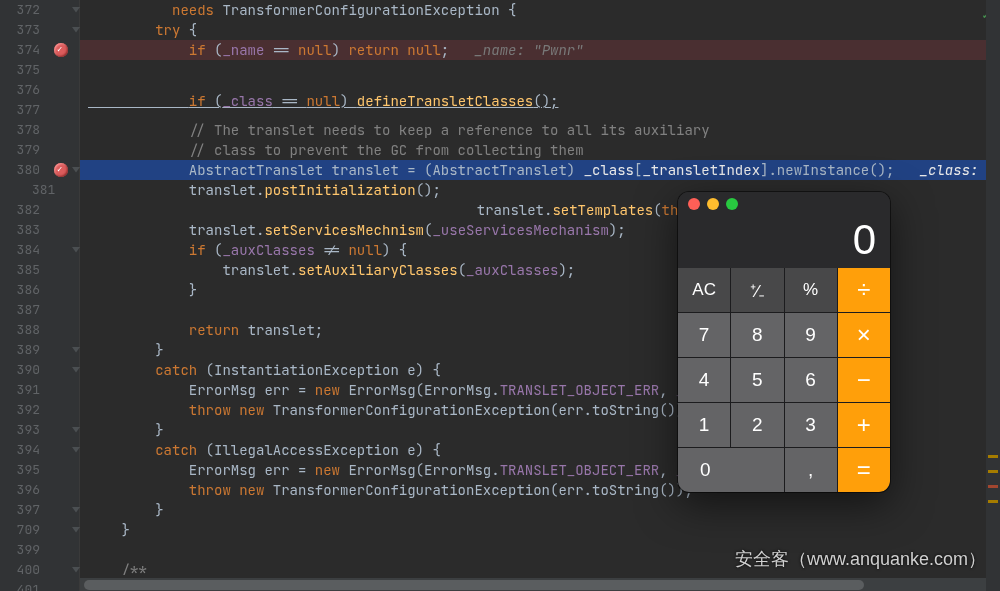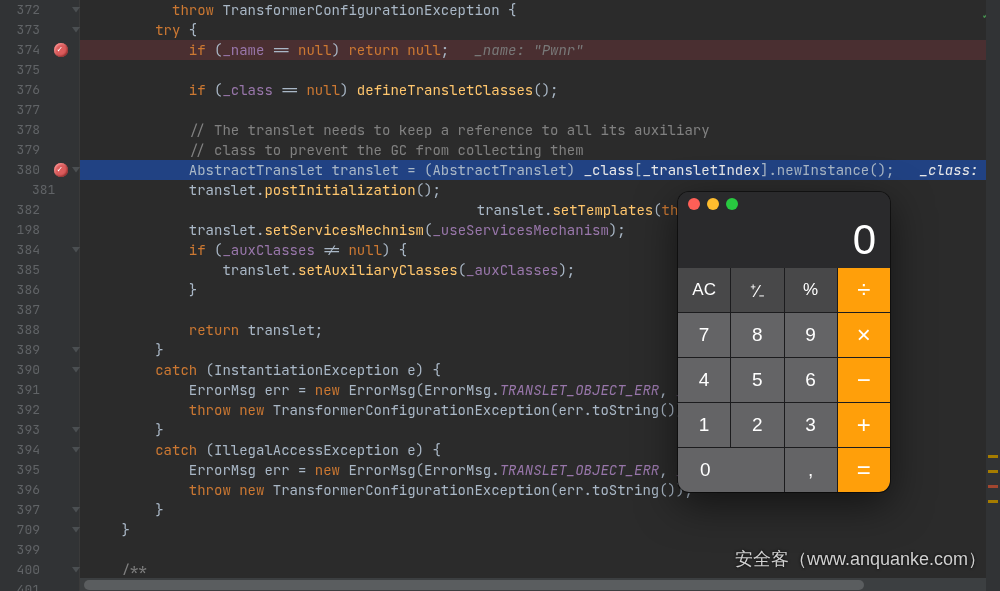--- a/index.html
+++ b/index.html
@@ -49,21 +49,21 @@
     color:#fff;
   }
 
   
   .kw { color:#cc7832; }        
   .id { color:#a9b7c6; }
   .fn { color:#ffc66d; }
   .field { color:#9876aa; }     
   .cmt{ color:#808080; }
   .hint{ color:#787878; font-style:italic; }
-  .const{ color:#9876aa; font-style:italic; }
+  .const{ color:#9876aa; }
 
   .row.sel-line .kw,
   .row.sel-line .fn,
   .row.sel-line .str,
   .row.sel-line .field,
   .row.sel-line .paren,
   .row.sel-line .hint { color:#e8e8e8; }
 
   .check-icon {
     position:absolute; right:10px; top:6px; color:#499c54; font-size:13px;
@@ -140,21 +140,21 @@
     <div class="ln" style="top: 60px;">375</div>
     <div class="ln" style="top: 80px;">376</div>
     <div class="ln" style="top: 100px;">377</div>
     <div class="ln" style="top: 120px;">378</div>
     <div class="ln" style="top: 140px;">379</div>
     <div class="ln" style="top: 160px;">380</div>
     <div class="fold-mark" style="top: 167px;"></div>
     <div class="bp" style="top: 163px;"></div>
     <div class="ln" style="top: 180px; padding-left: 32px;">381</div>
     <div class="ln" style="top: 200px;">382</div>
-    <div class="ln" style="top: 220px;">198</div>
+    <div class="ln" style="top: 220px;">383</div>
     <div class="ln" style="top: 240px;">384</div>
     <div class="fold-mark" style="top: 247px;"></div>
     <div class="ln" style="top: 260px;">385</div>
     <div class="ln" style="top: 280px;">386</div>
     <div class="ln" style="top: 300px;">387</div>
     <div class="ln" style="top: 320px;">388</div>
     <div class="ln" style="top: 340px;">389</div>
     <div class="fold-mark" style="top: 347px;"></div>
     <div class="ln" style="top: 360px;">390</div>
     <div class="fold-mark" style="top: 367px;"></div>
@@ -170,25 +170,25 @@
     <div class="fold-mark" style="top: 507px;"></div>
     <div class="ln" style="top: 520px;">709</div>
     <div class="fold-mark" style="top: 527px;"></div>
     <div class="ln" style="top: 540px;">399</div>
     <div class="ln" style="top: 560px;">400</div>
     <div class="fold-mark" style="top: 567px;"></div>
     <div class="ln" style="top: 580px;">401</div>
   </div>
 
 <div class="code" id="code">
-    <div class="row" style="top: 0px;">          <span class="kw">throw </span><span class="id">TransformerConfigurationException {</span></div>
+    <div class="row" style="top: 0px;">          <span class="kw">needs </span><span class="id">TransformerConfigurationException {</span></div>
     <div class="row" style="top: 20px;">        <span class="kw">try </span><span class="id">{</span></div>
     <div class="row bp-line" style="top: 40px;">            <span class="kw">if </span><span class="id">(</span><span class="field">_name</span><span class="id"> == </span><span class="kw">null</span><span class="id">) </span><span class="kw">return null</span><span class="id">;   </span><span class="hint">_name: "Pwnr"</span></div>
     <div class="row" style="top: 60px;"></div>
-    <div class="row" style="top: 80px;">            <span class="kw">if </span><span class="id">(</span><span class="field">_class</span><span class="id"> == </span><span class="kw">null</span><span class="id">) </span><span class="fn">defineTransletClasses</span><span class="id">();</span></div>
+    <div class="row" style="top: 91px; text-decoration: underline;">            <span class="kw">if </span><span class="id">(</span><span class="field">_class</span><span class="id"> == </span><span class="kw">null</span><span class="id">) </span><span class="fn">defineTransletClasses</span><span class="id">();</span></div>
     <div class="row" style="top: 100px;"></div>
     <div class="row" style="top: 140px;">            <span class="cmt">// class to prevent the GC from collecting them</span></div>
     <div class="row" style="top: 120px;">            <span class="cmt">// The translet needs to keep a reference to all its auxiliary</span></div>
     <div class="row sel-line" style="top: 160px;">            <span class="id">AbstractTranslet translet = (AbstractTranslet) </span><span class="field">_class</span><span class="id">[</span><span class="field">_transletIndex</span><span class="id">].newInstance();   </span><span class="hint">_class: Class</span></div>
     <div class="row" style="top: 180px;">            <span class="id">translet.</span><span class="fn">postInitialization</span><span class="id">();</span></div>
     <div class="row" style="top: 200px; text-align: center;">            <span class="id">translet.</span><span class="fn">setTemplates</span><span class="id">(</span><span class="kw">this</span><span class="id">);</span></div>
     <div class="row" style="top: 220px;">            <span class="id">translet.</span><span class="fn">setServicesMechnism</span><span class="id">(</span><span class="field">_useServicesMechanism</span><span class="id">);</span></div>
     <div class="row" style="top: 260px;">                <span class="id">translet.</span><span class="fn">setAuxiliaryClasses</span><span class="id">(</span><span class="field">_auxClasses</span><span class="id">);</span></div>
     <div class="row" style="top: 240px;">            <span class="kw">if </span><span class="id">(</span><span class="field">_auxClasses</span><span class="id"> != </span><span class="kw">null</span><span class="id">) {</span></div>
     <div class="row" style="top: 280px;">            <span class="id">}</span></div>

